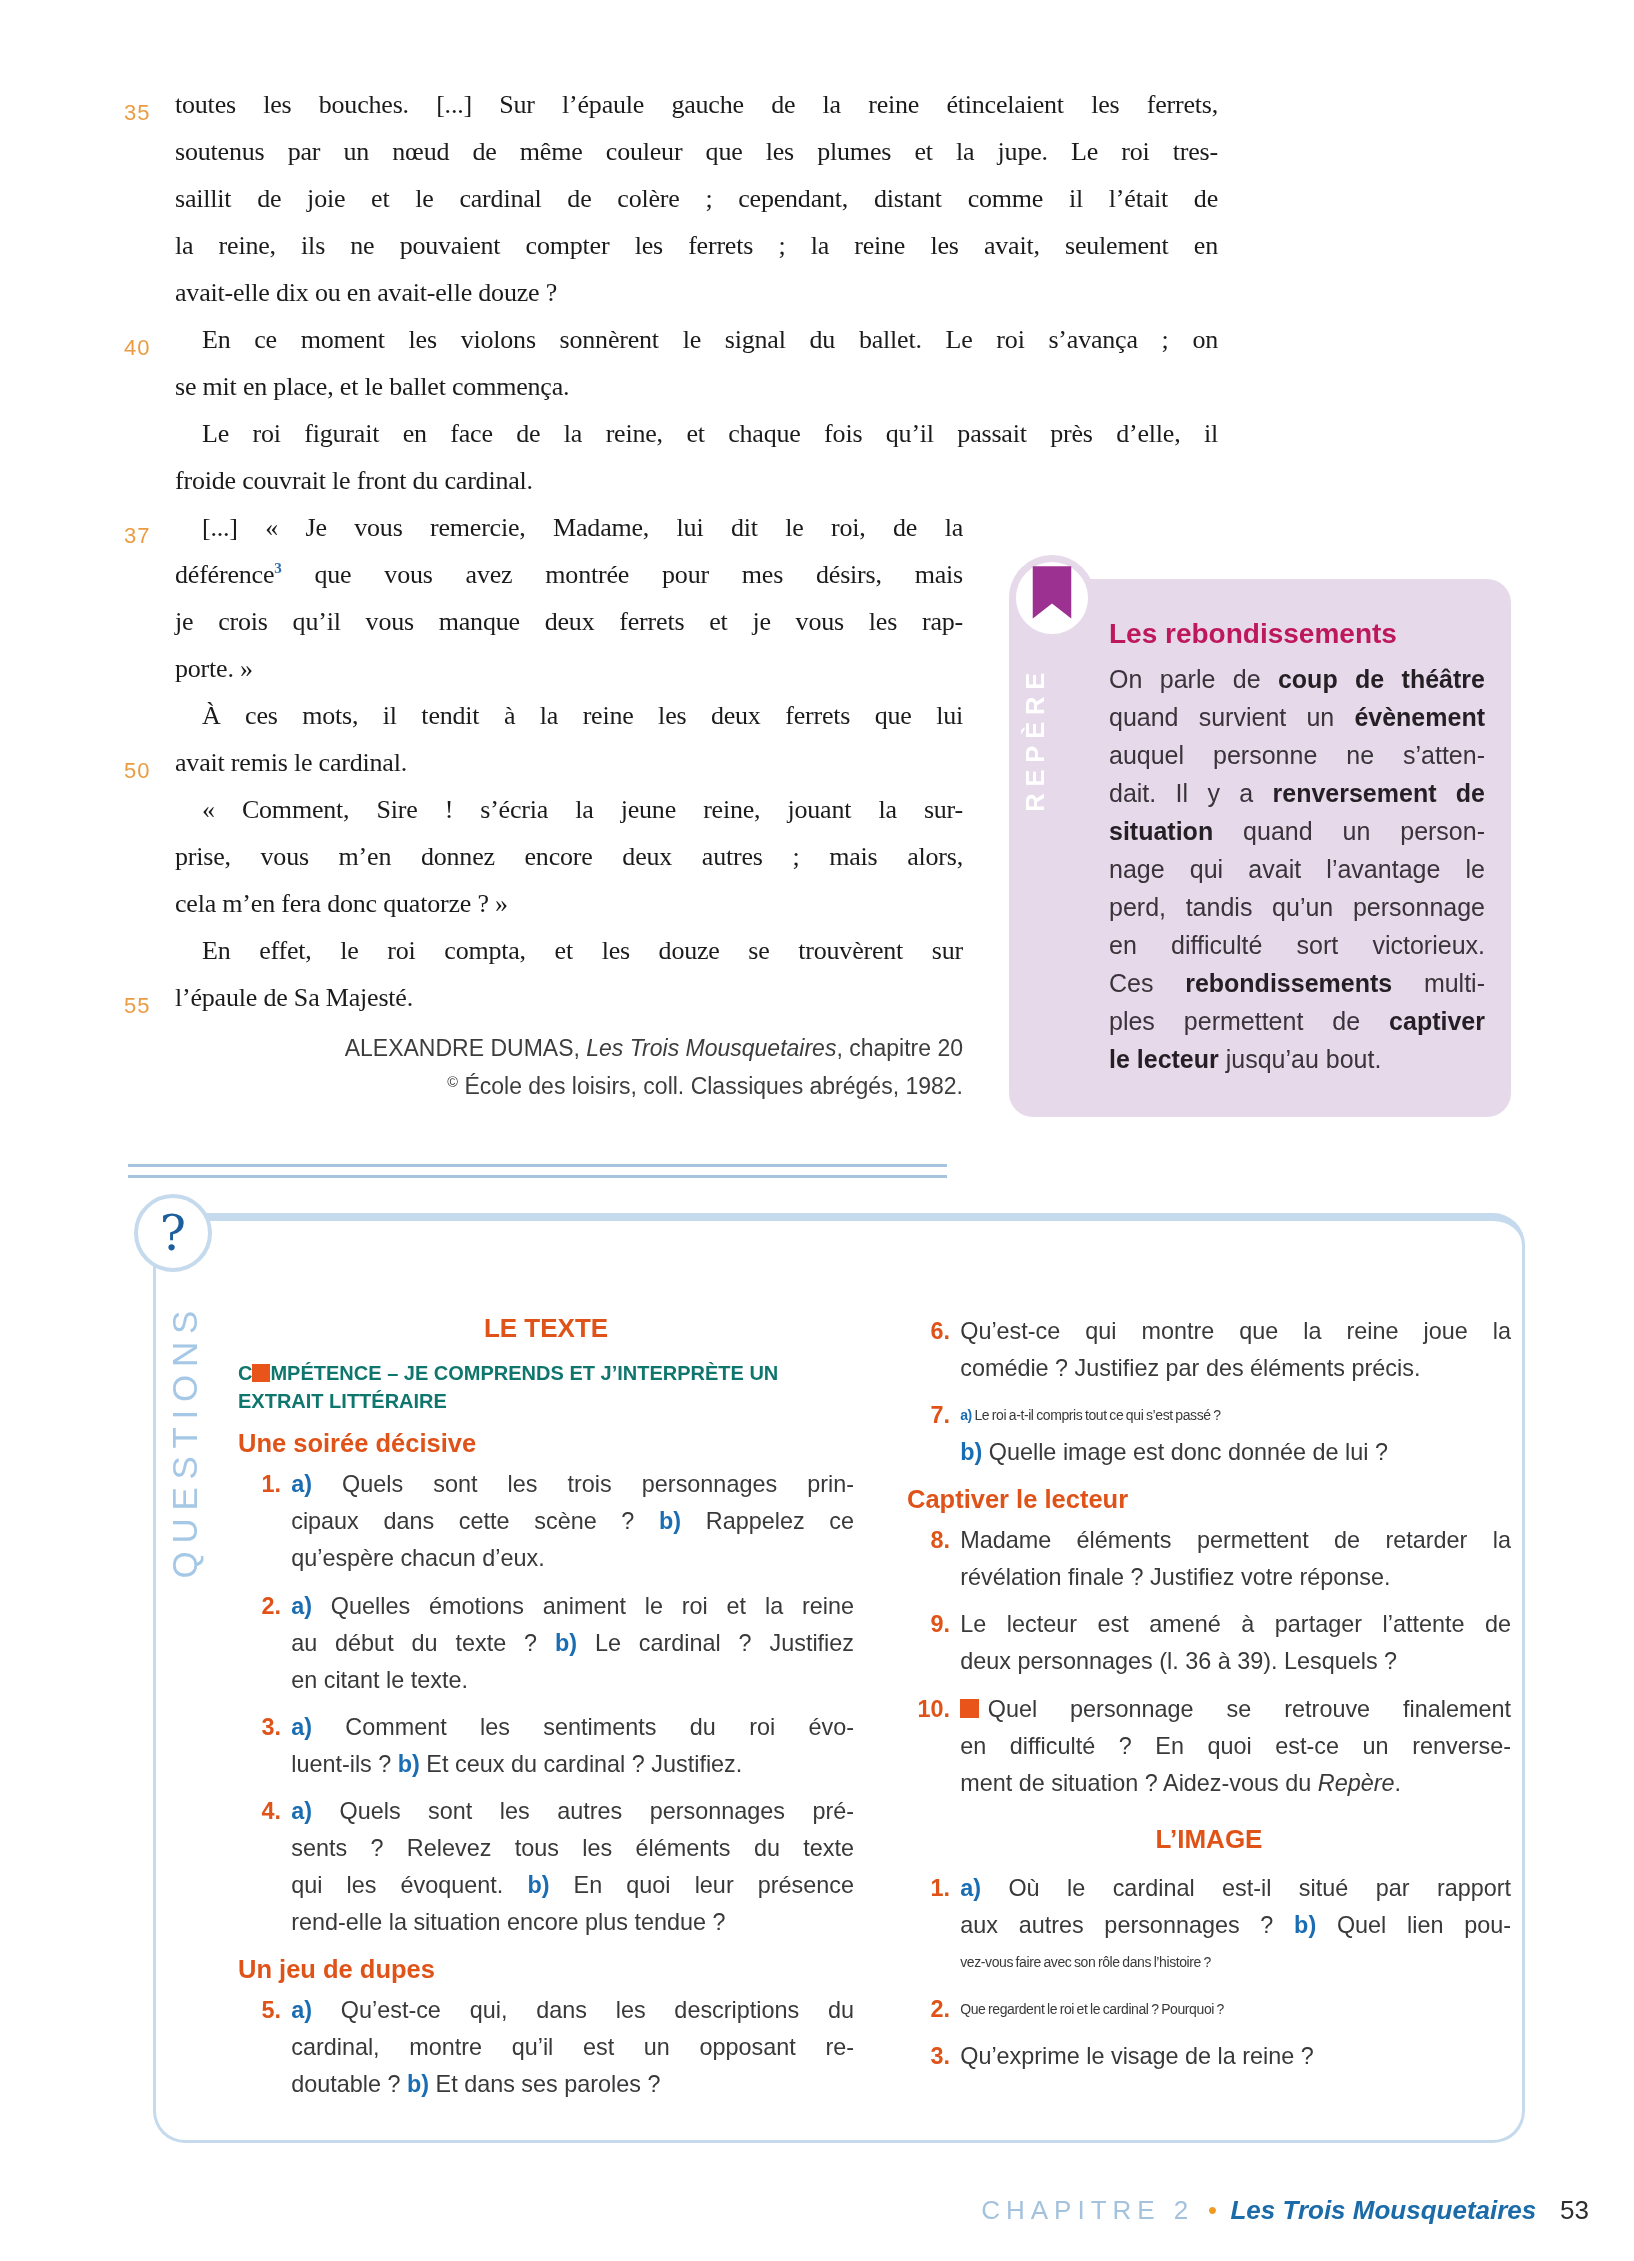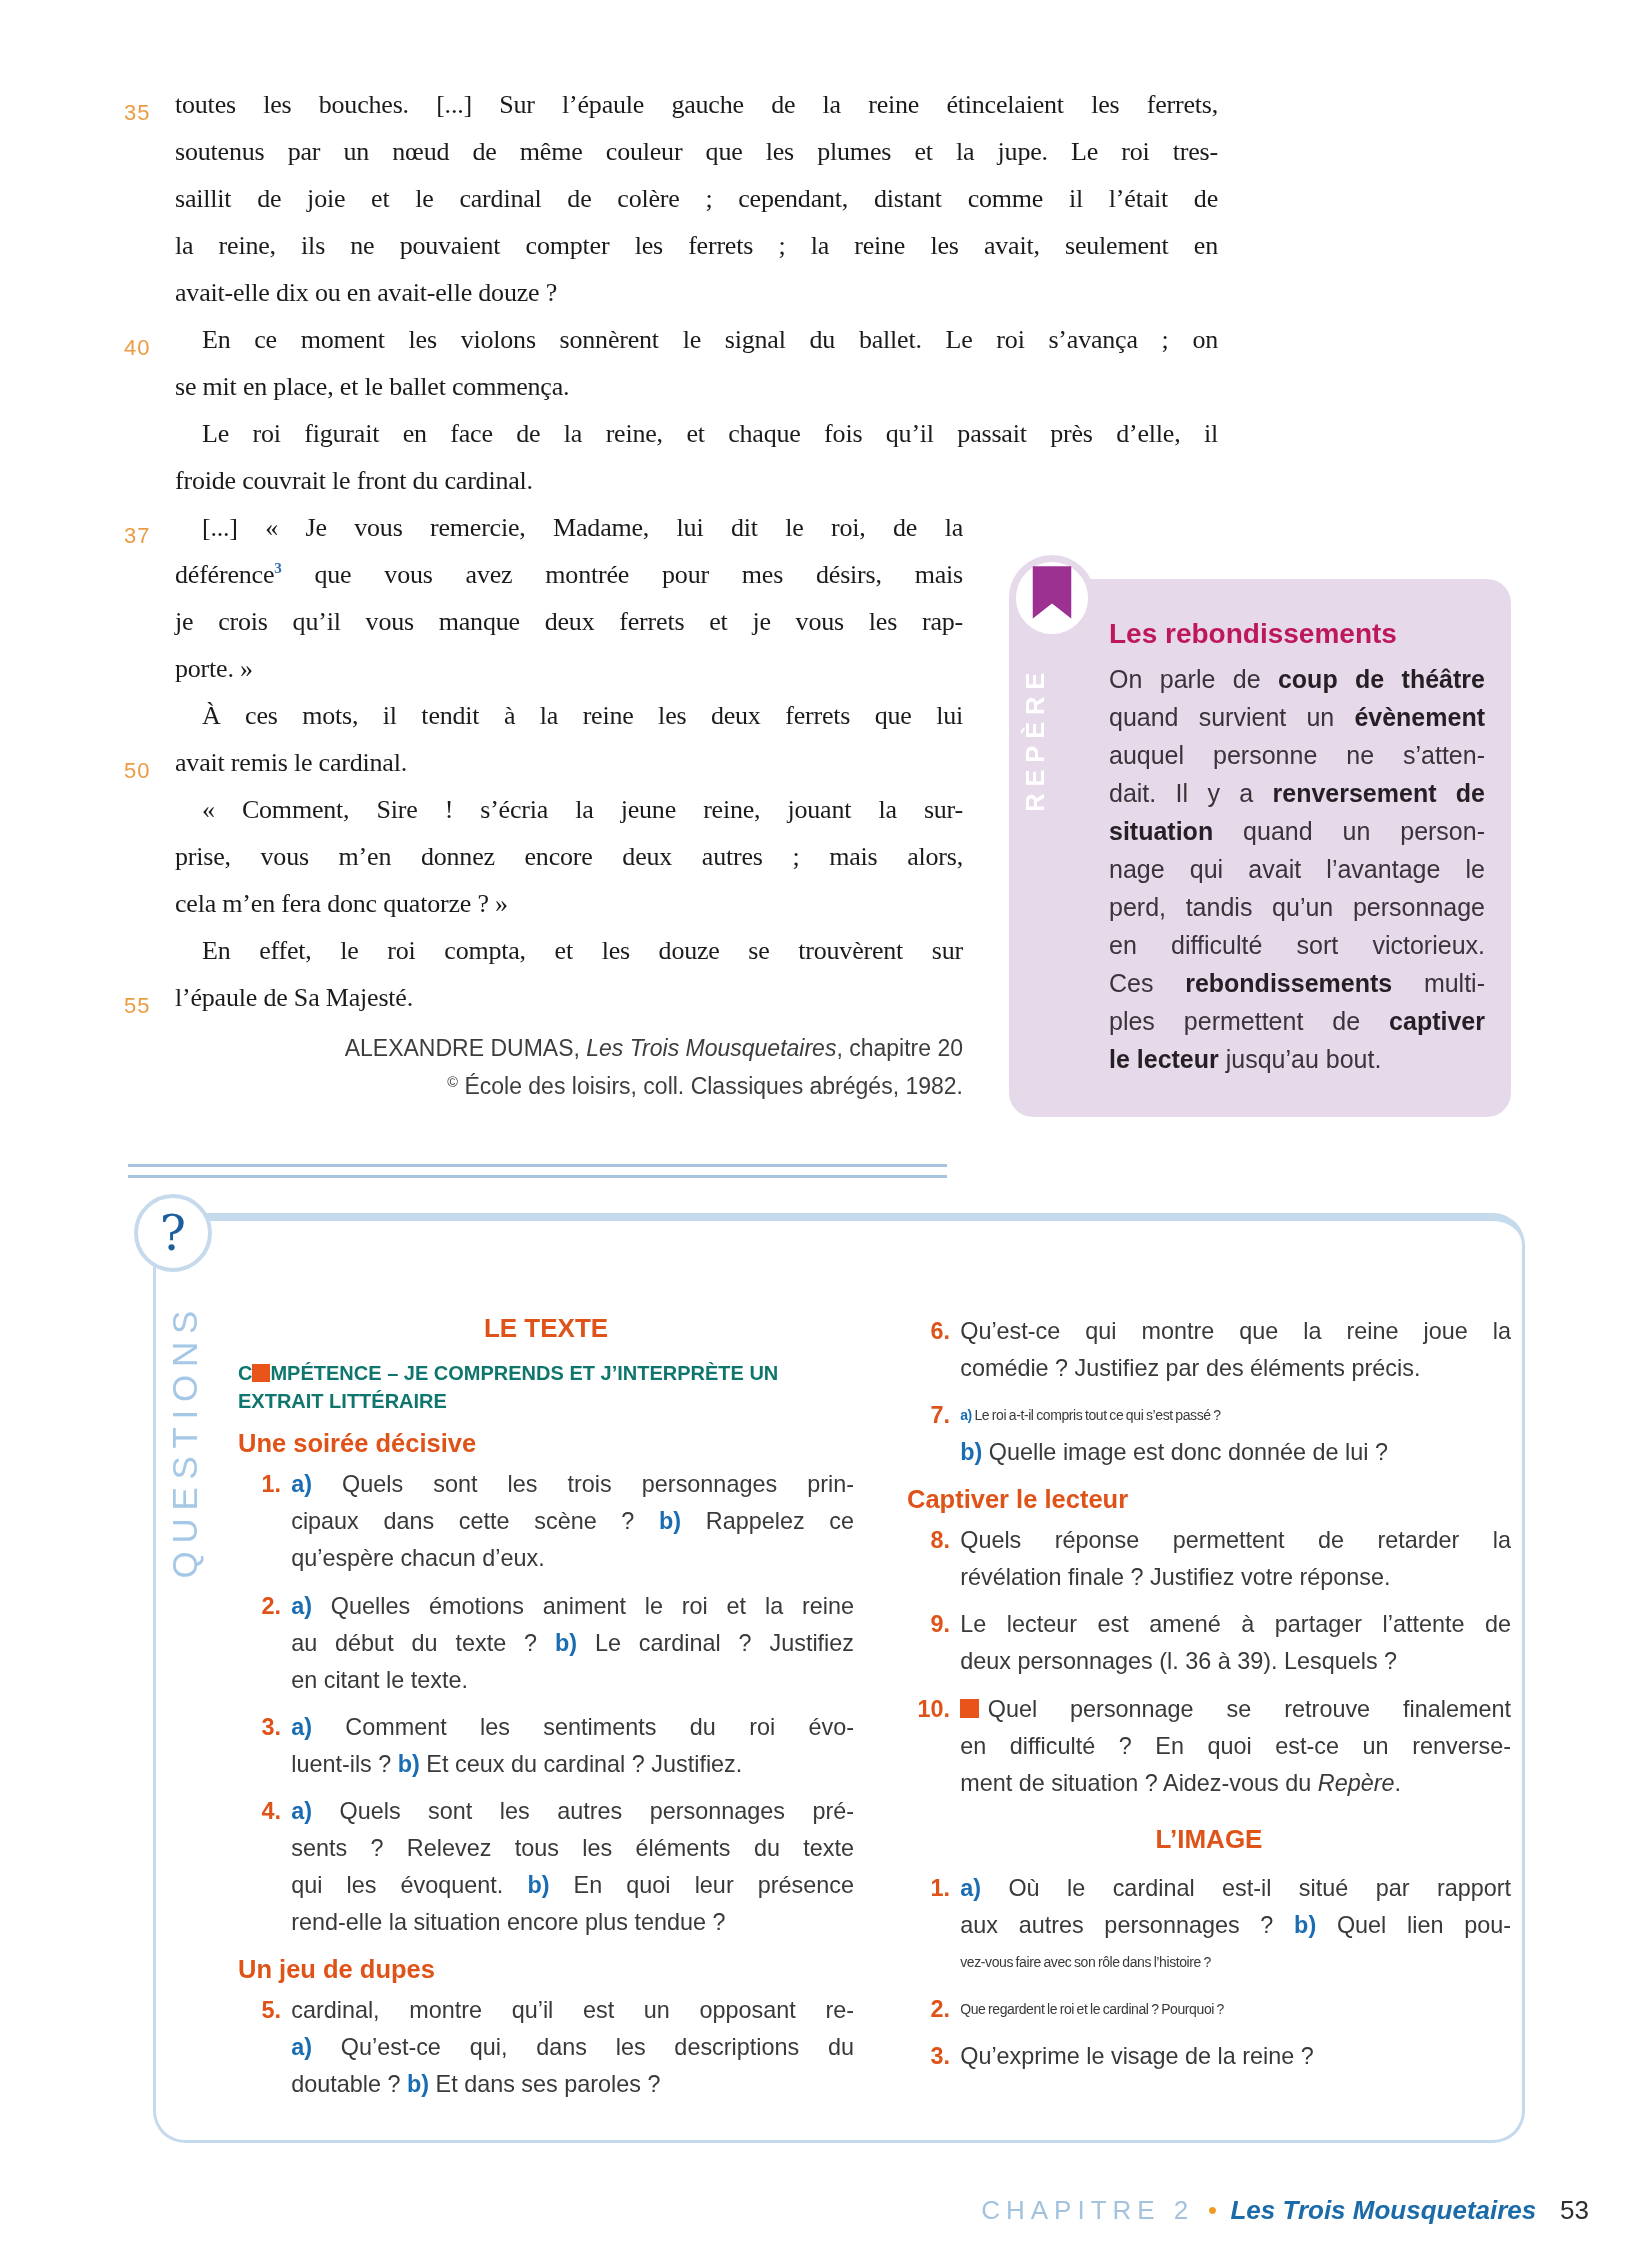--- a/index.html
+++ b/index.html
@@ -183,22 +183,22 @@
               <div class="qline j"><span class="b">a)</span><span class="n"> Quels sont les autres personnages pré-</span></div>
               <div class="qline j"><span class="n">sents ? Relevez tous les éléments du texte</span></div>
               <div class="qline j"><span class="n">qui les évoquent. </span><span class="b">b)</span><span class="n"> En quoi leur présence</span></div>
               <div class="qline l"><span class="n">rend-elle la situation encore plus tendue ?</span></div>
             </div>
           </div>
           <div class="subhead">Un jeu de dupes</div>
           <div class="qitem">
             <span class="qnum">5.</span>
             <div class="qbody">
+              <div class="qline j"><span class="b">a)</span><span class="n"> Qu’est-ce qui, dans les descriptions du</span></div>
               <div class="qline j"><span class="n">cardinal, montre qu’il est un opposant re-</span></div>
-              <div class="qline j"><span class="b">a)</span><span class="n"> Qu’est-ce qui, dans les descriptions du</span></div>
               <div class="qline l"><span class="n">doutable ? </span><span class="b">b)</span><span class="n"> Et dans ses paroles ?</span></div>
             </div>
           </div>
         </div>
       <div class="qcol-right">
           <div class="qitem">
             <span class="qnum">6.</span>
             <div class="qbody">
               <div class="qline j"><span class="n">Qu’est-ce qui montre que la reine joue la</span></div>
               <div class="qline l"><span class="n">comédie ? Justifiez par des éléments précis.</span></div>
@@ -208,21 +208,21 @@
             <span class="qnum">7.</span>
             <div class="qbody">
               <div class="qline l fit"><span class="b">a)</span><span class="n"> Le roi a-t-il compris tout ce qui s’est passé ?</span></div>
               <div class="qline l"><span class="b">b)</span><span class="n"> Quelle image est donc donnée de lui ?</span></div>
             </div>
           </div>
           <div class="subhead">Captiver le lecteur</div>
           <div class="qitem">
             <span class="qnum">8.</span>
             <div class="qbody">
-              <div class="qline j"><span class="n">Quels réponse permettent de retarder la</span></div>
+              <div class="qline j"><span class="n">Madame éléments permettent de retarder la</span></div>
               <div class="qline l"><span class="n">révélation finale ? Justifiez votre réponse.</span></div>
             </div>
           </div>
           <div class="qitem">
             <span class="qnum">9.</span>
             <div class="qbody">
               <div class="qline j"><span class="n">Le lecteur est amené à partager l’attente de</span></div>
               <div class="qline l"><span class="n">deux personnages (l. 36 à 39). Lesquels ?</span></div>
             </div>
           </div>

